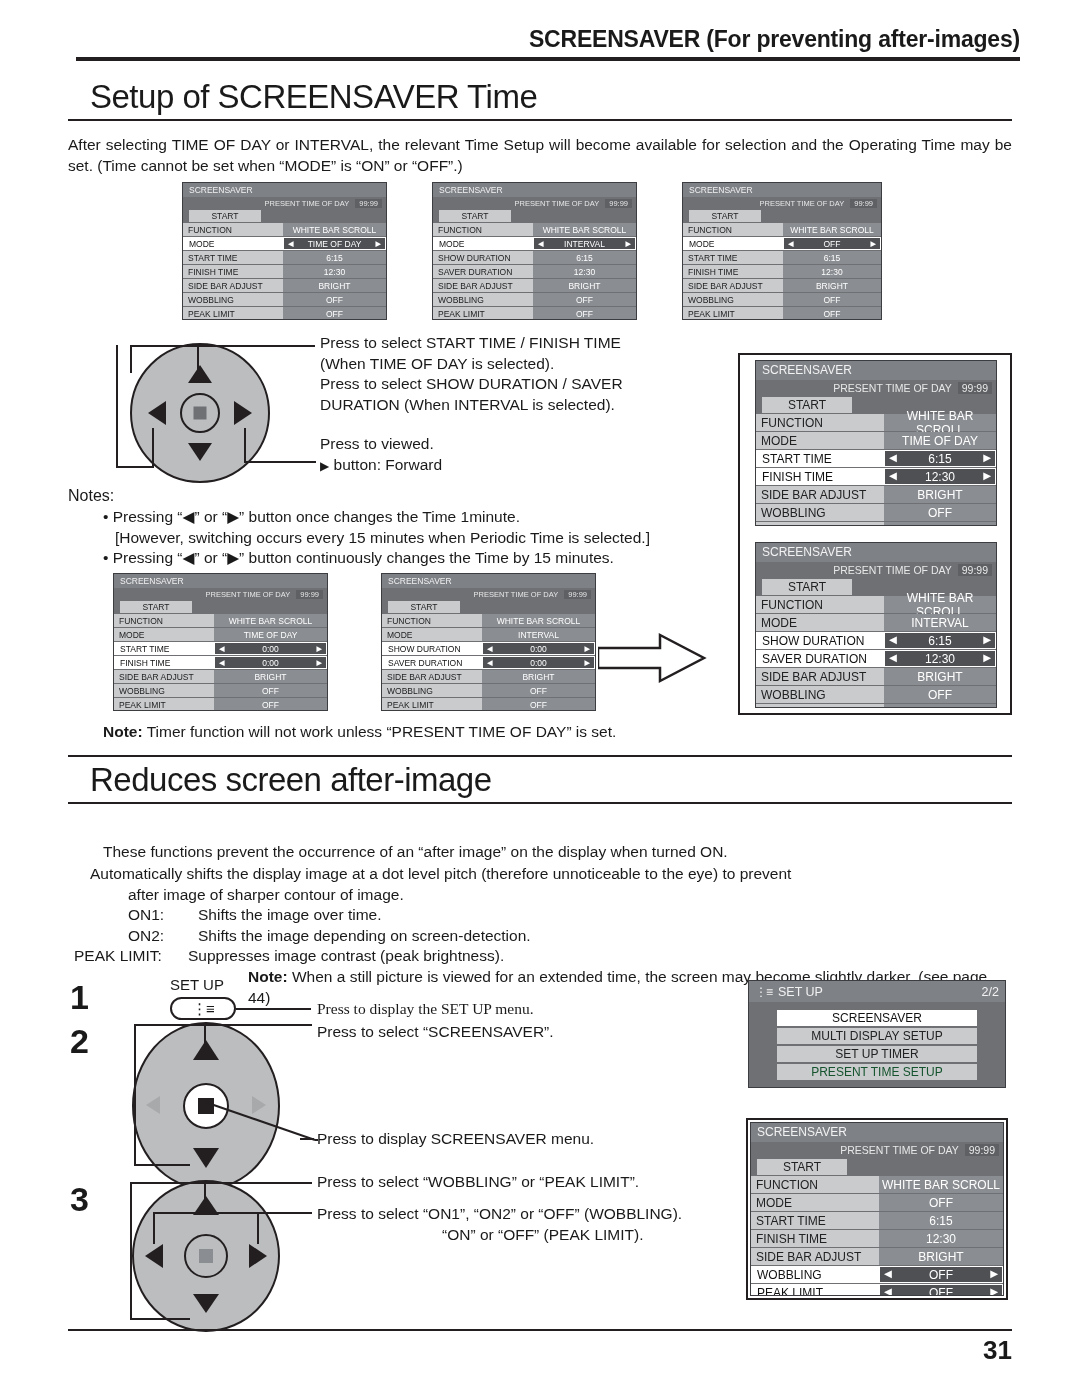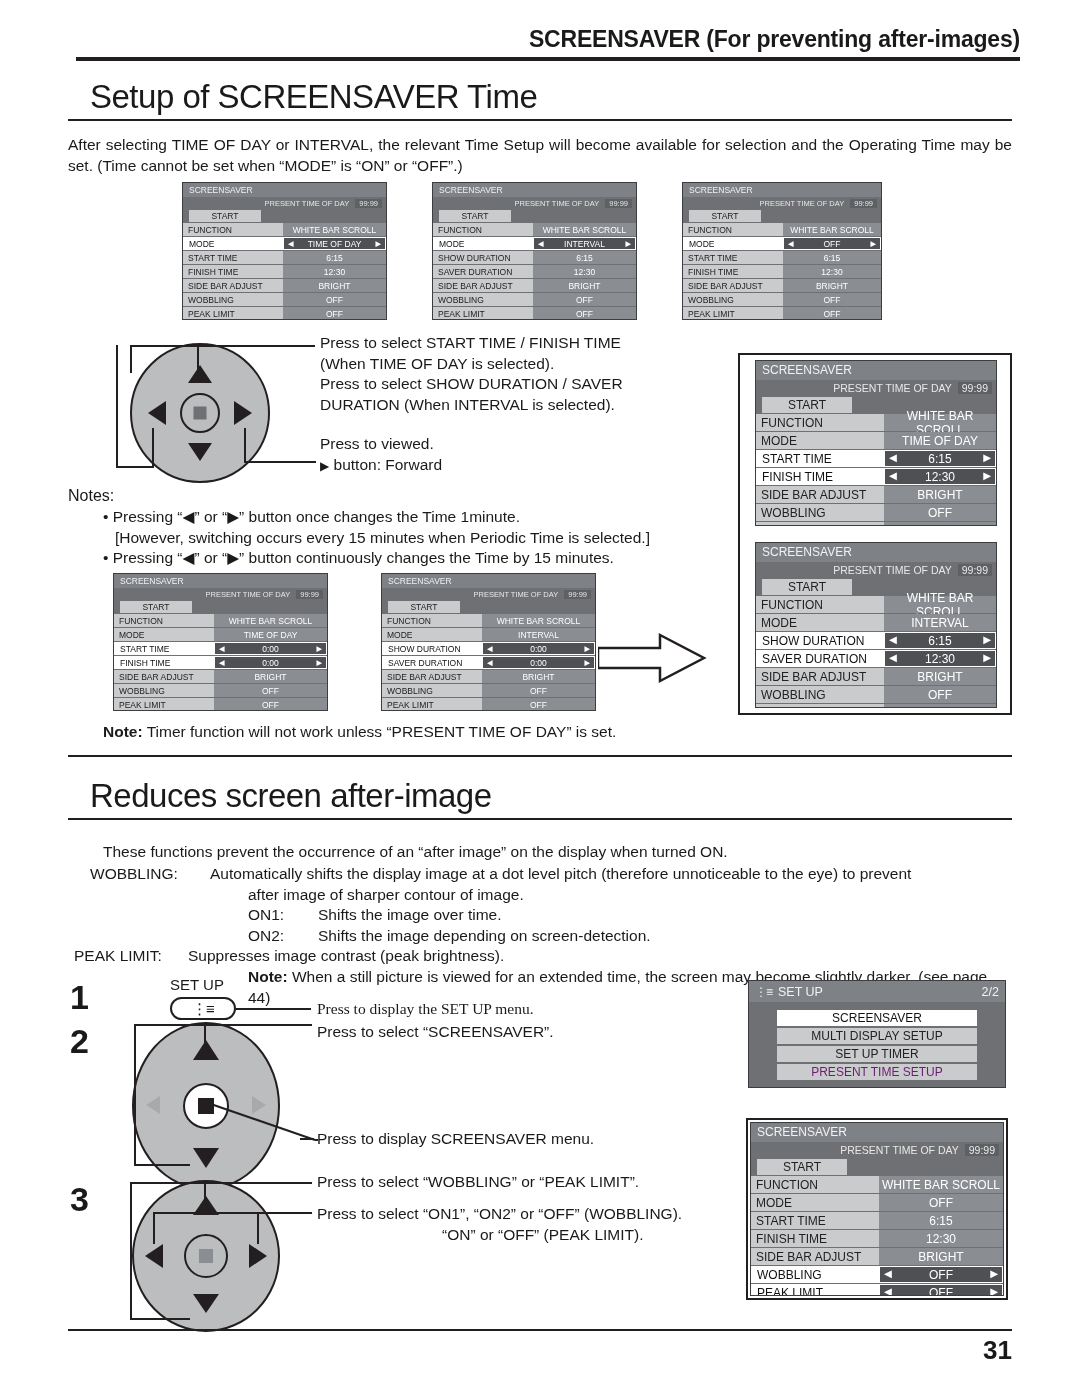--- a/index.html
+++ b/index.html
@@ -444,29 +444,28 @@
     </div>
   </div>
 
 <div class="para nojust" style="position:absolute; left:68px; top:722px; width:700px;">
   <span style="font-weight:bold;">Note:</span>
   <span>Timer function will not work unless “PRESENT TIME OF DAY” is set.</span>
 </div>
 
 <div class="h2-block" style="top:752px;">
   <div class="rule-thin"></div>
-  <div class="sec-title" style="margin-top:20px;">Reduces screen after-image</div>
+  <div class="sec-title" style="margin-top:4px;">Reduces screen after-image</div>
   <div class="rule-thin"></div>
 </div>
 
 <div class="para nojust" style="position:absolute; left:68px; top:842px; width:944px;">These functions prevent the occurrence of an “after image” on the display when turned ON.</div>
 
 <div style="position:absolute; left:68px; top:864px; width:944px; font-size:15.5px; line-height:1.33;">
   <div style="display:flex;">
-    <div style="width:120px; padding-left:22px;">WOBBLING:</div>
     <div style="flex:1;">
       <div style="text-align:justify;margin-left:22px;">Automatically shifts the display image at a dot level pitch (therefore unnoticeable to the eye) to prevent</div>
       <div style="padding-left:60px;">after image of sharper contour of image.</div>
       <div style="padding-left:60px; display:flex;">
         <span style="width:70px;">ON1:</span>
         <span>Shifts the image over time.</span>
       </div>
       <div style="padding-left:60px; display:flex;">
         <span style="width:70px;">ON2:</span>
         <span>Shifts the image depending on screen-detection.</span>
@@ -548,21 +547,21 @@
     <span style="display:flex; align-items:center; gap:6px;">
       <span style="letter-spacing:-1px; font-size:12px;">⋮≡</span>
       <span>SET UP</span>
     </span>
     <span>2/2</span>
   </div>
   <div id="setup-menu-items" style="padding:8px 28px 0 28px;">
       <div style="text-align: center; margin-bottom: 2px; height: 16px; line-height: 16px; font-size: 12px; background: rgb(255, 255, 255); color: rgb(17, 17, 17);">SCREENSAVER</div>
       <div style="text-align: center; margin-bottom: 2px; height: 16px; line-height: 16px; font-size: 12px; background: rgb(201, 203, 205); color: rgb(34, 34, 34);">MULTI DISPLAY SETUP</div>
       <div style="text-align: center; margin-bottom: 2px; height: 16px; line-height: 16px; font-size: 12px; background: rgb(201, 203, 205); color: rgb(34, 34, 34);">SET UP TIMER</div>
-      <div style="text-align: center; margin-bottom: 2px; height: 16px; line-height: 16px; font-size: 12px; background: rgb(201, 203, 205); color: #701a75;">PRESENT TIME SETUP</div>
+      <div style="text-align: center; margin-bottom: 2px; height: 16px; line-height: 16px; font-size: 12px; background: rgb(201, 203, 205); color: #14532d;">PRESENT TIME SETUP</div>
     </div>
 </div>
 
 <div class="osd-frame" style="left:746px; top:1118px; width:262px; height:182px;"></div>
 <div id="bottom-panel">
     <div class="osd lg" style="left:750px; top:1122px; width:254px; height:174px;">
       <div class="titlebar">SCREENSAVER</div>
       <div class="present">
         <span>PRESENT  TIME OF DAY</span>
         <span class="val">99:99</span>

